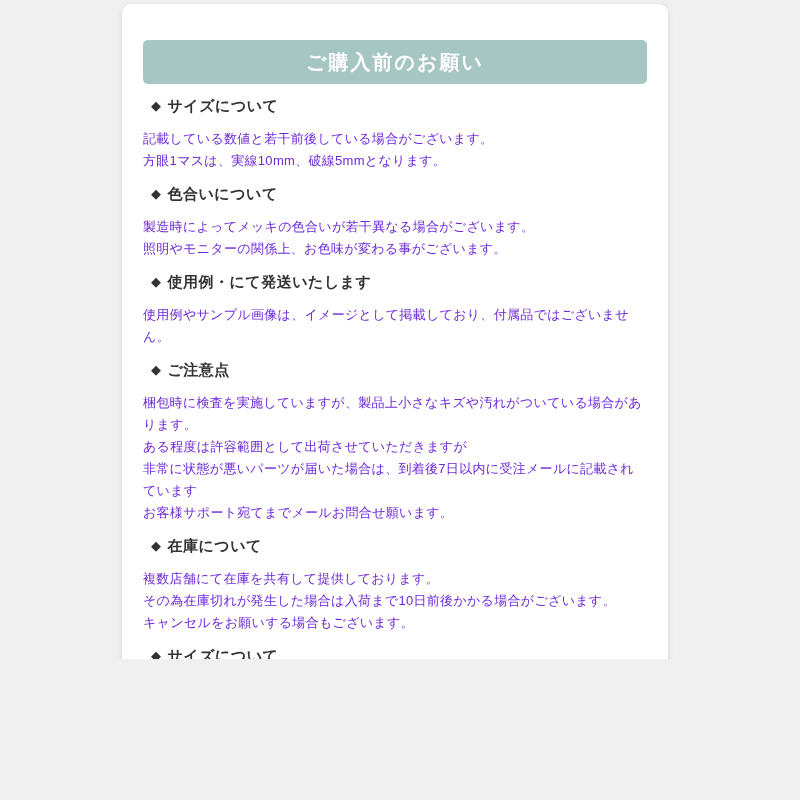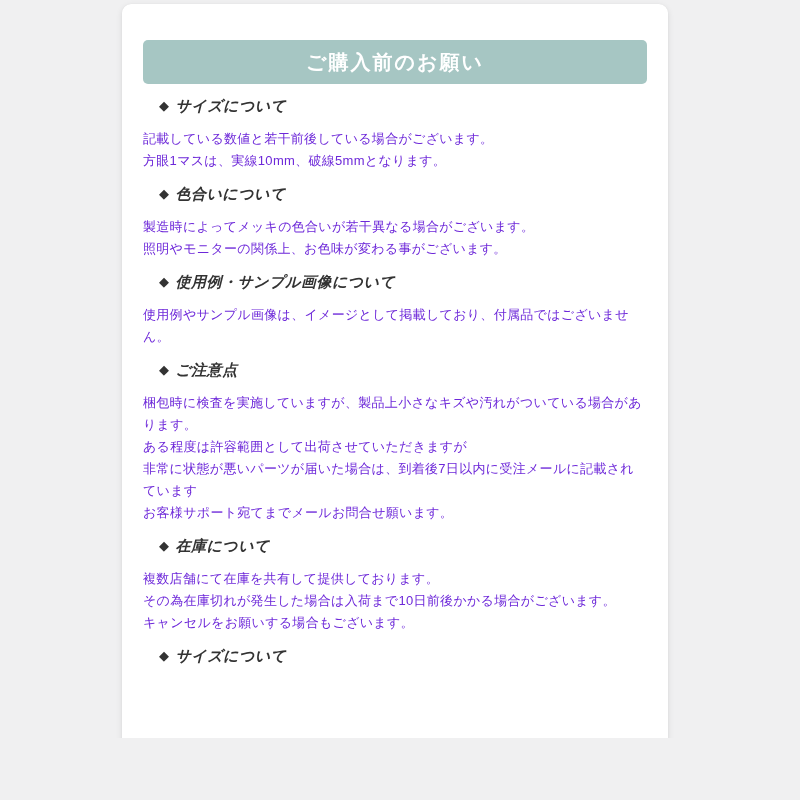--- a/index.html
+++ b/index.html
@@ -7,21 +7,21 @@
     margin: 0;
     padding: 0;
     width: 800px;
     height: 800px;
     background: #f0f0f1;
     font-family: "Liberation Sans", "DejaVu Sans", sans-serif;
   }
   .page {
     position: relative;
     width: 800px;
-    height: 738px;
+    height: 659px;
     background: #f0f0f1;
     overflow: hidden;
   }
   .card {
     position: absolute;
     left: 122px;
     top: 4px;
     width: 546px;
     min-height: 788px;
     background: #ffffff;
@@ -33,27 +33,26 @@
     height: 44px;
     border-radius: 5px;
     display: flex;
     align-items: center;
     justify-content: center;
     font-size: 20px;
     font-weight: bold;
     letter-spacing: 2px;
   }
   .section-heading {
-    margin: 13px 0 12px 16px;
+    margin: 13px 0 12px 8px;
     font-size: 15px;
     line-height: 18px;
     font-weight: bold;
     color: #333333;
     letter-spacing: 0.5px;
-    font-style: italic;
   }
   .section-heading .bullet {
     font-size: 13px;
     margin-right: 6px;
     position: relative;
     top: -1px;
   }
   .section-body p {
     margin: 0;
     font-size: 13px;
@@ -79,21 +78,21 @@
           </div>
         </div>
         <div class="section">
           <div class="section-heading"><span class="bullet">◆</span><span>色合いについて</span></div>
           <div class="section-body">
             <p>製造時によってメッキの色合いが若干異なる場合がございます。</p>
             <p>照明やモニターの関係上、お色味が変わる事がございます。</p>
           </div>
         </div>
         <div class="section">
-          <div class="section-heading"><span class="bullet">◆</span><span>使用例・サンプル画像について</span></div>
+          <div class="section-heading"><span class="bullet">◆</span><span>使用例・にて発送いたします</span></div>
           <div class="section-body">
             <p>使用例やサンプル画像は、イメージとして掲載しており、付属品ではございません。</p>
           </div>
         </div>
         <div class="section">
           <div class="section-heading"><span class="bullet">◆</span><span>ご注意点</span></div>
           <div class="section-body">
             <p>梱包時に検査を実施していますが、製品上小さなキズや汚れがついている場合があります。</p>
             <p>ある程度は許容範囲として出荷させていただきますが</p>
             <p>非常に状態が悪いパーツが届いた場合は、到着後7日以内に受注メールに記載されています</p>

